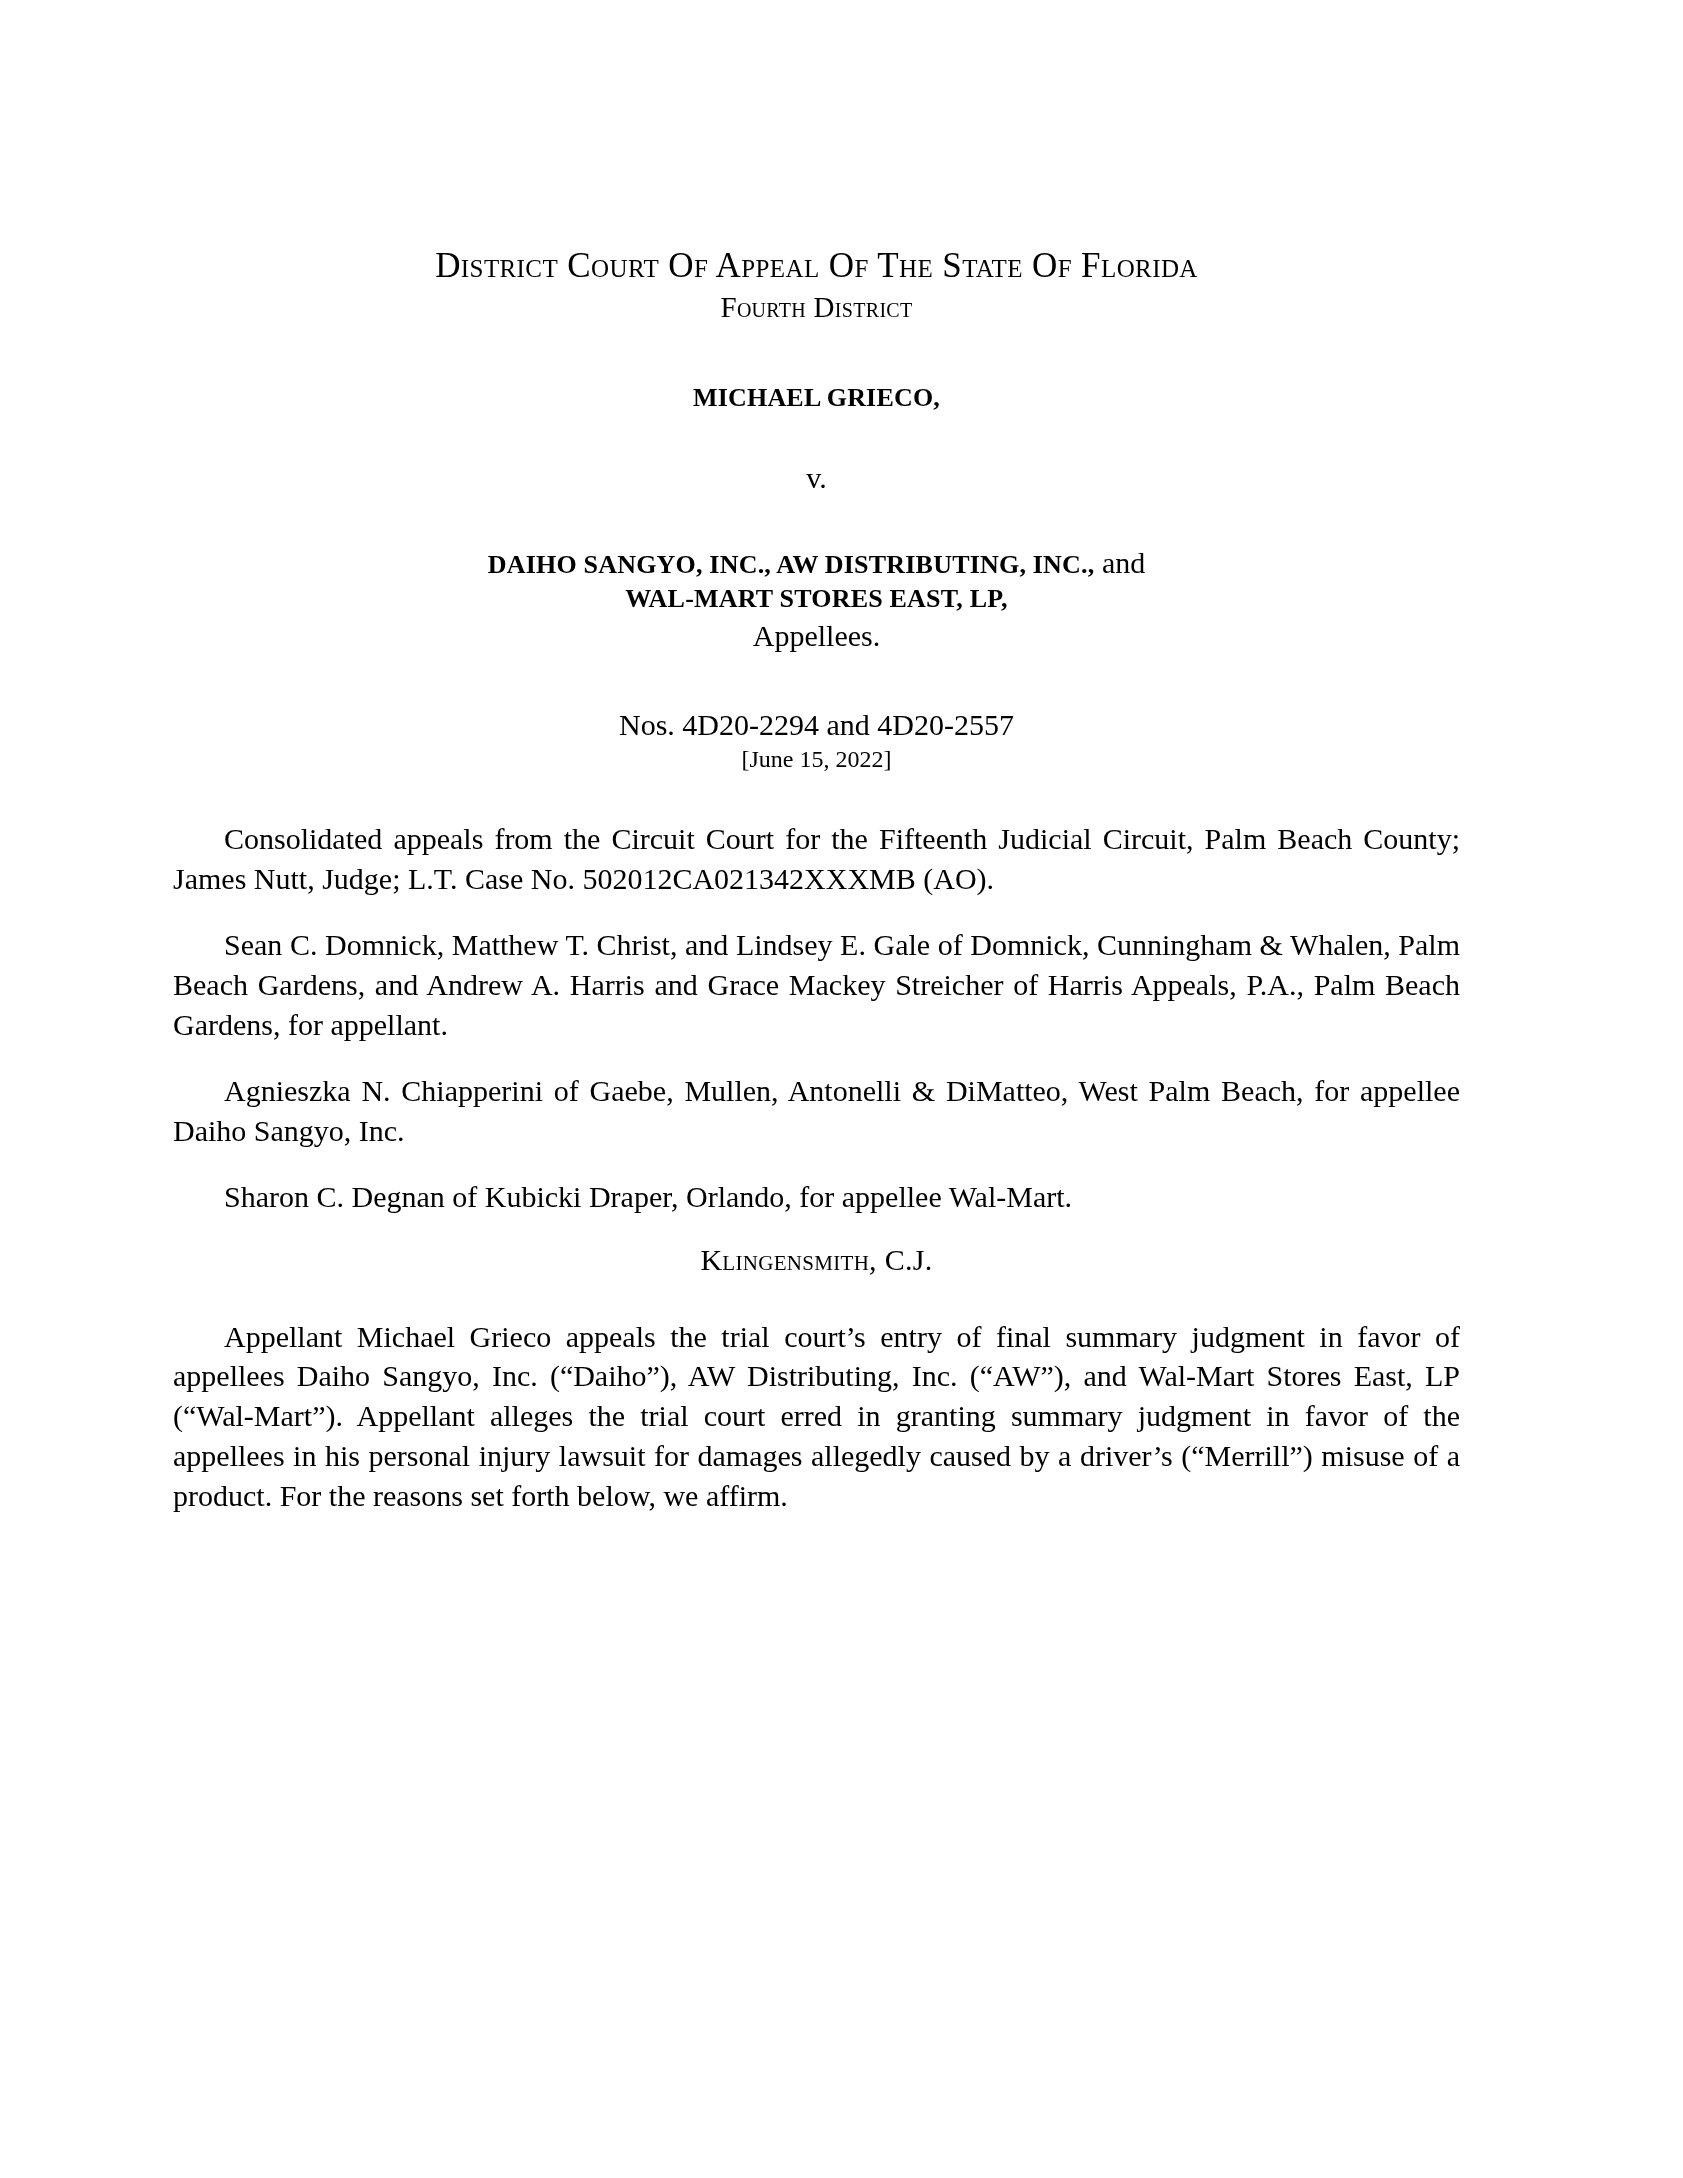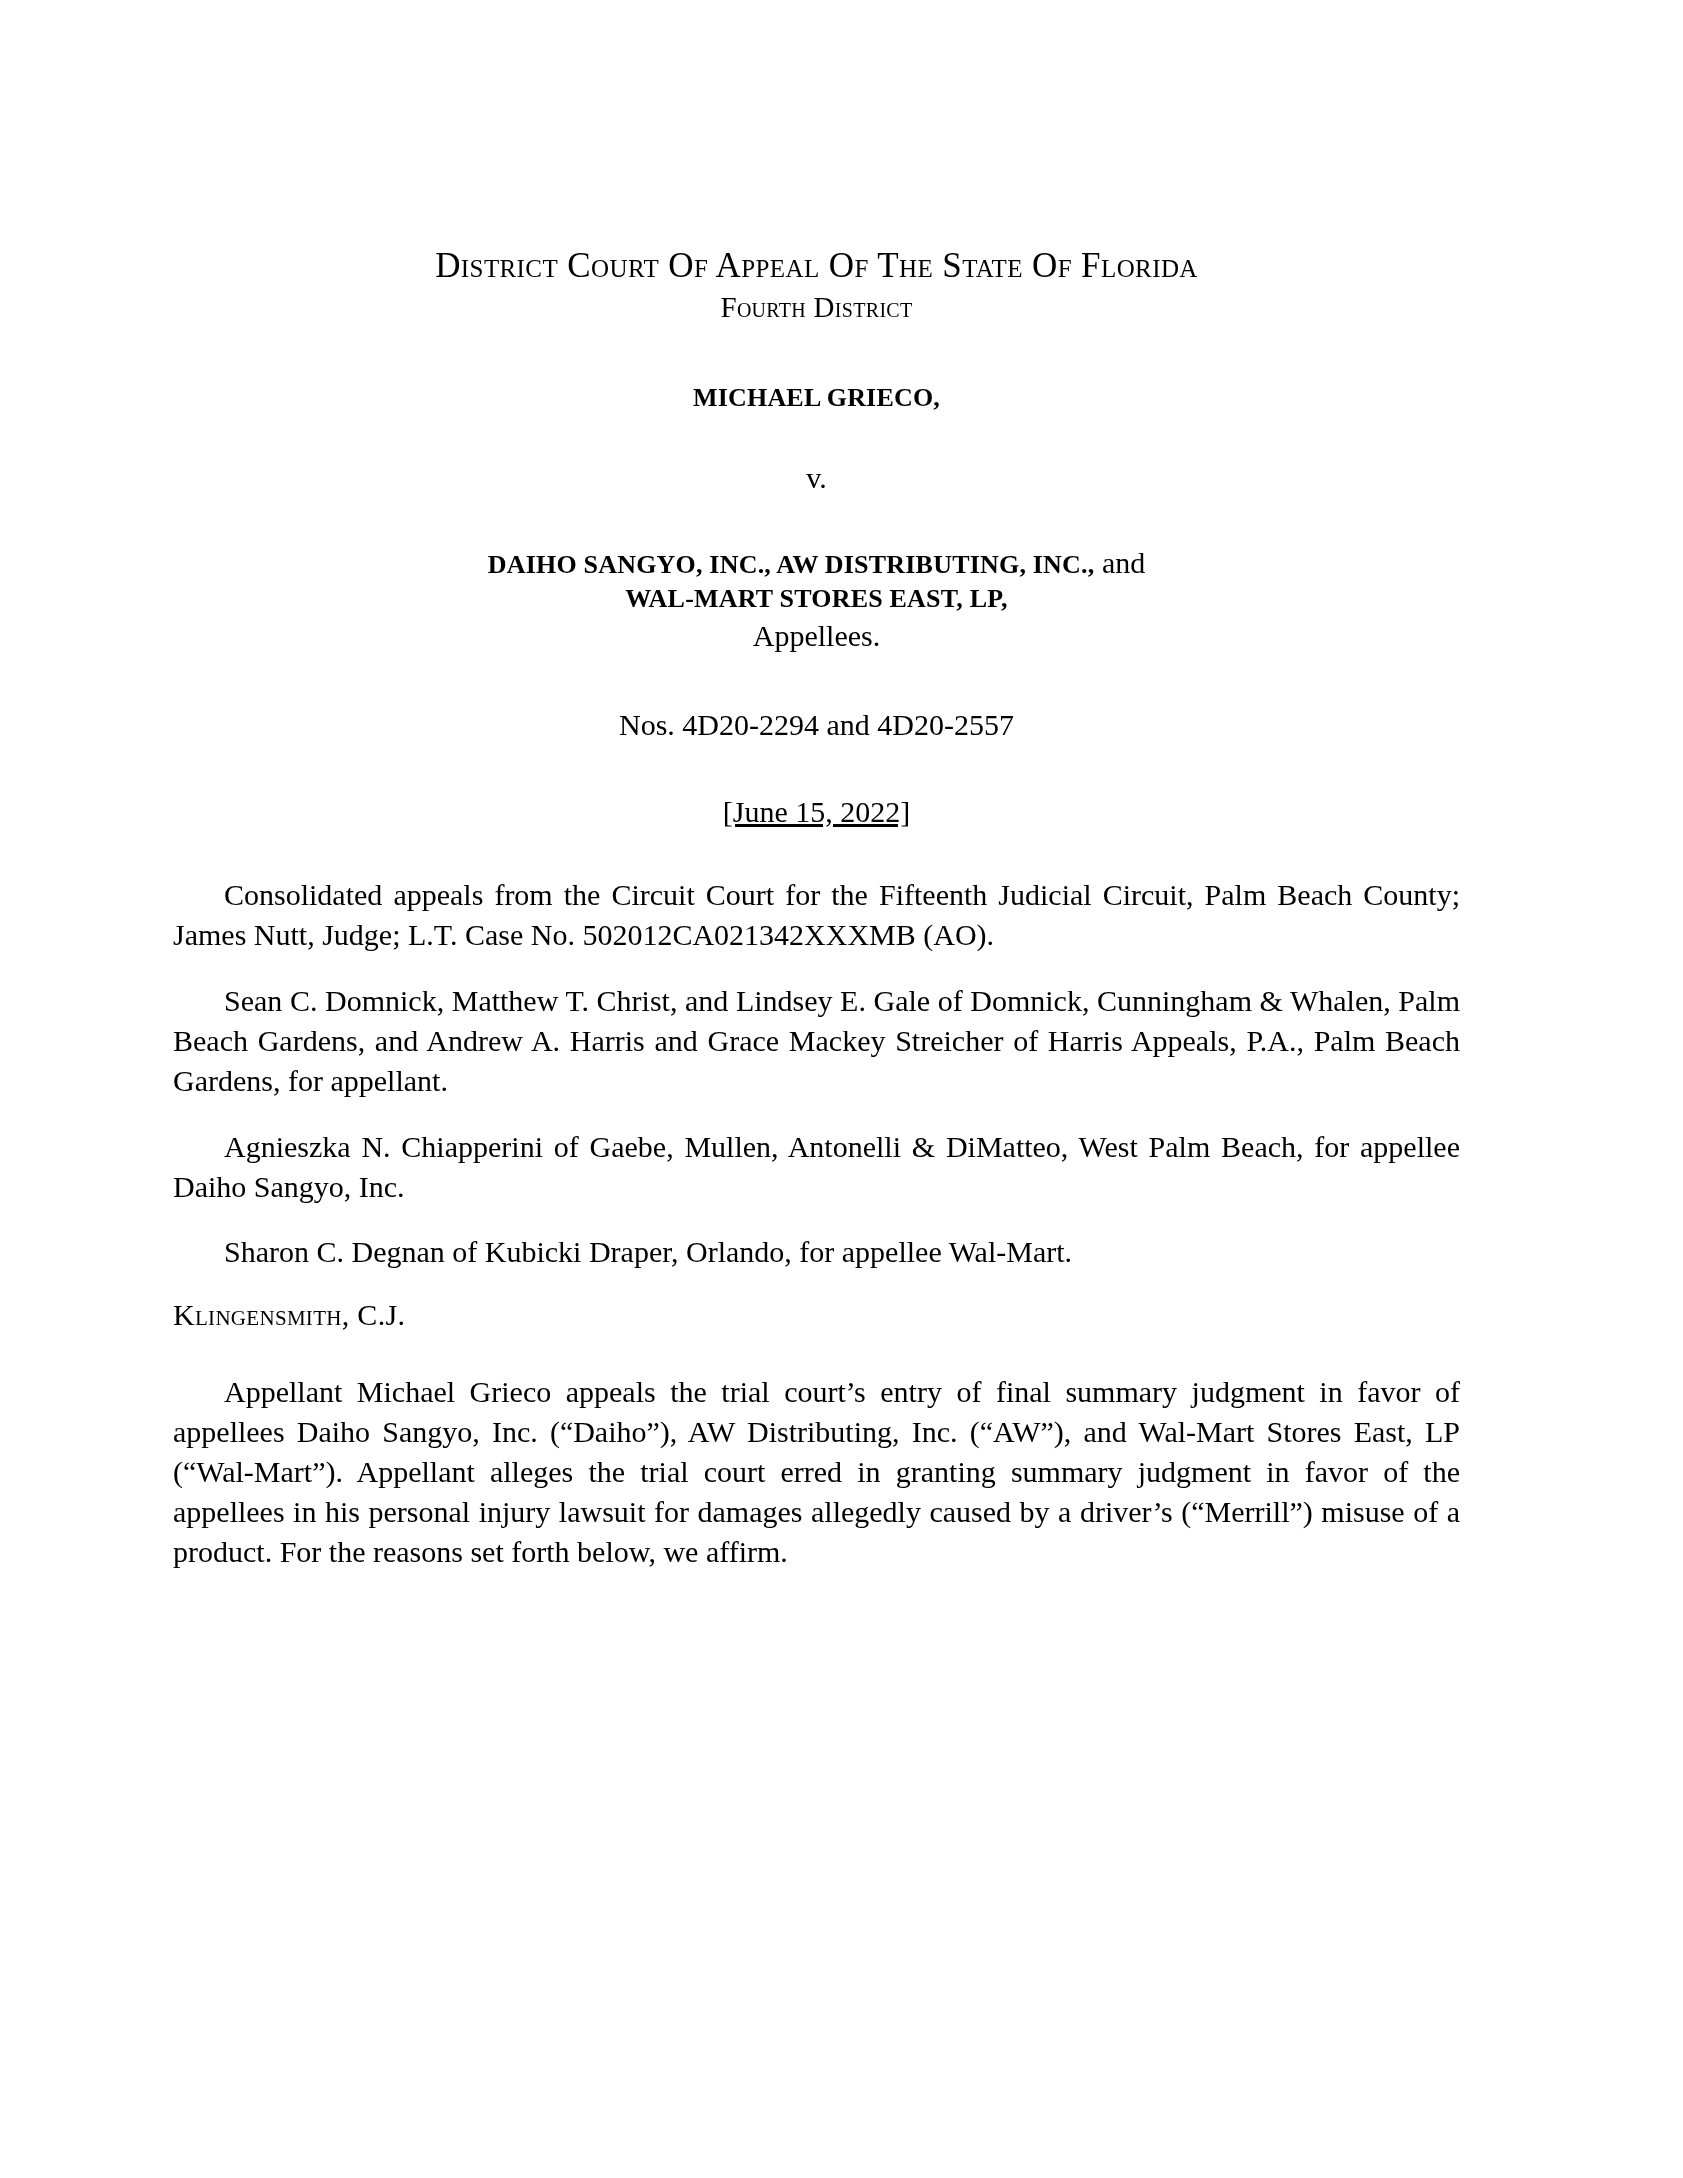--- a/index.html
+++ b/index.html
@@ -62,21 +62,21 @@
   .party-role {
     font-size: 30px;
   }
   .plain {
     font-weight: normal;
   }
   .blk-appellant { margin-top: 57px; }
   .blk-v { margin-top: 44px; }
   .blk-appellees { margin-top: 46px; }
   .blk-casenos { margin-top: 50px; font-size: 30px; }
-  .blk-date { margin-top: 48px; font-size: 30px; text-decoration: underline; }
+  .blk-date { font-size: 24px; }
 
   
   .body-block {
     margin-top: 44px;
   }
   p.para {
     margin: 0 0 26px 0;
     font-size: 30px;
     line-height: 1.33;
     text-align: justify;
@@ -84,21 +84,21 @@
     text-justify: inter-word;
     hyphens: none;
   }
   p.para:last-child { margin-bottom: 0; }
 
   .byline {
     margin: 20px 0 0 0;
     font-size: 30px;
     font-variant: small-caps;
     letter-spacing: 0.3px;
-    text-align: left;
+    text-align: center;
     text-indent: 0;
   }
 
   .opinion-block {
     margin-top: 40px;
   }
   p.opinion {
     margin: 0;
     font-size: 30px;
     line-height: 1.33;

